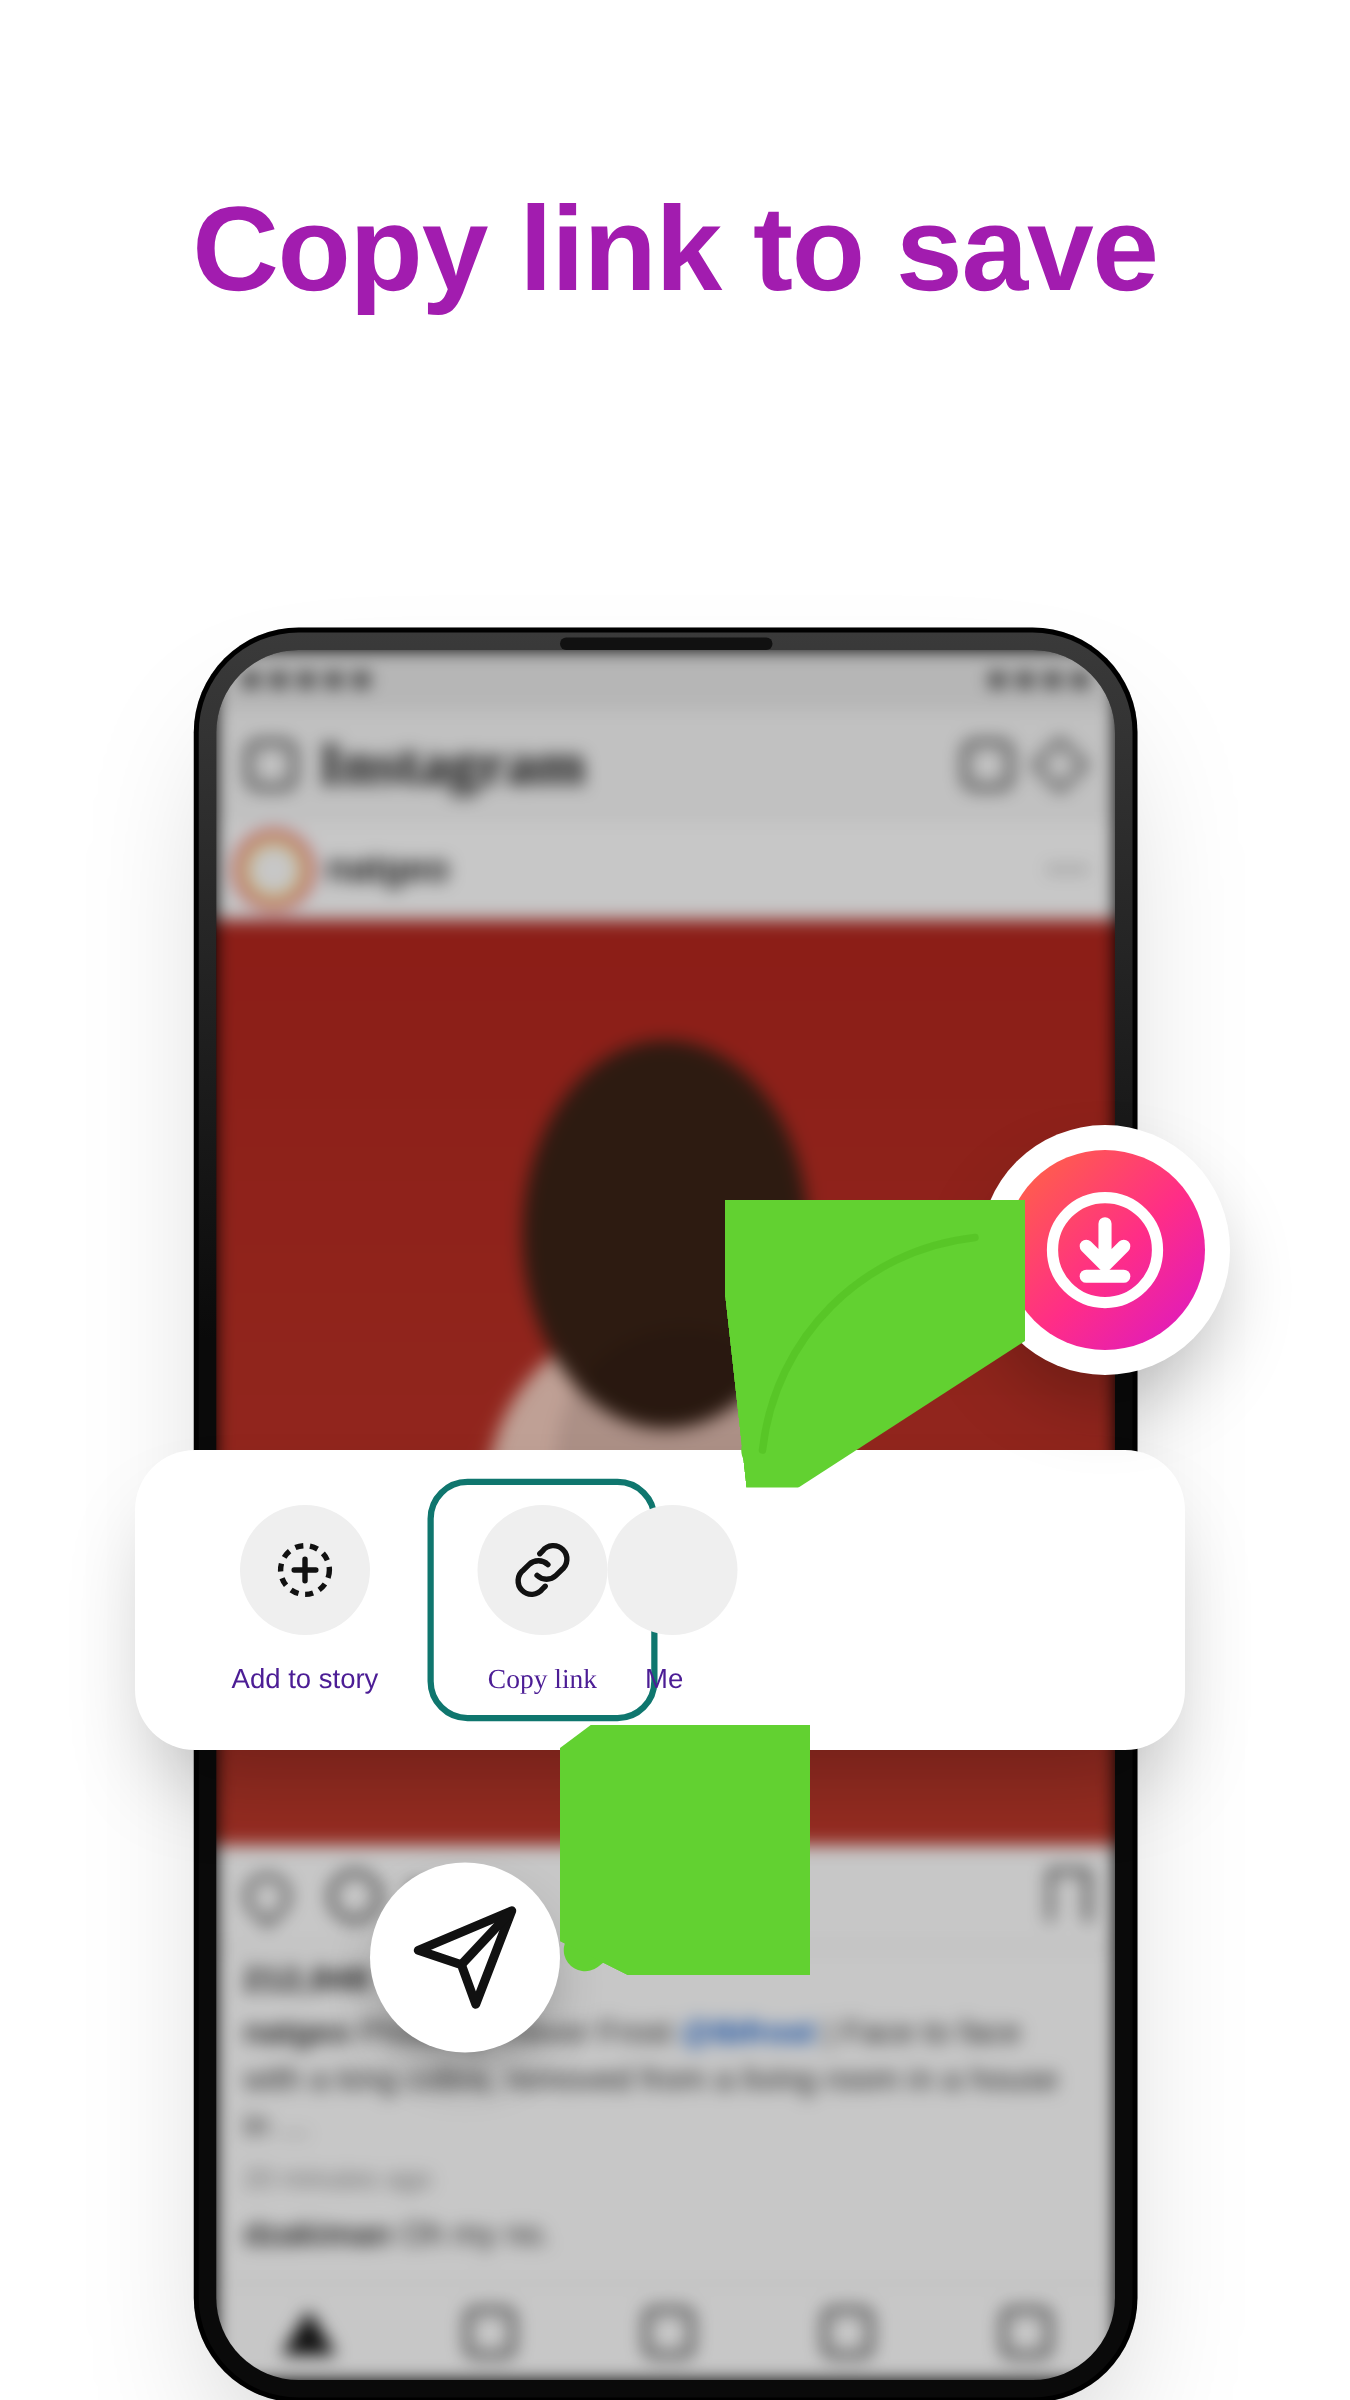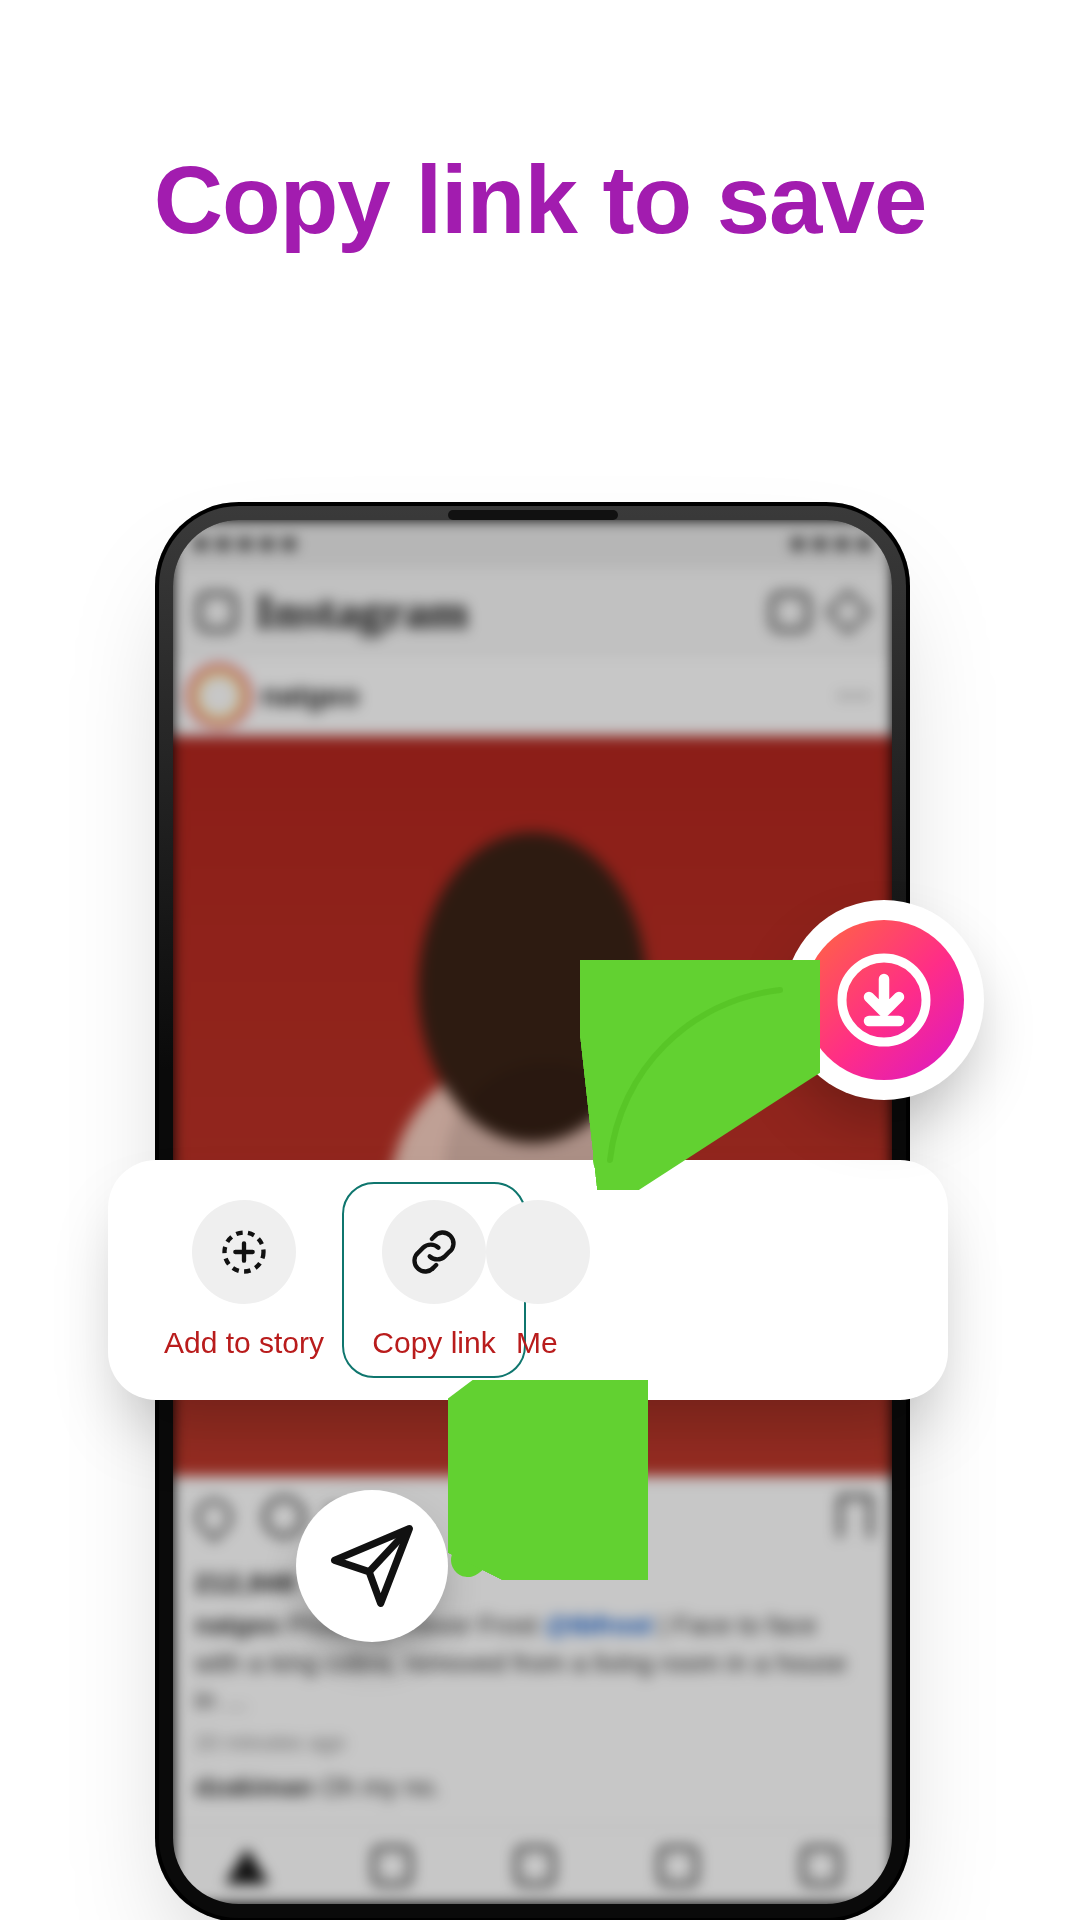--- a/index.html
+++ b/index.html
@@ -116,25 +116,25 @@
   .opt {
     flex: 0 0 196px;
     display: flex; flex-direction: column; align-items: center; justify-content: center;
     gap: 22px;
   }
   .opt .bubble {
     width: 104px; height: 104px; border-radius: 50%;
     background: #efefef;
     display: flex; align-items: center; justify-content: center;
   }
-  .opt .lbl { font-size: 30px; color: #b91c1c; text-align: center; white-space: nowrap; }
+  .opt .lbl { font-size: 22px; color: #4c1d95; text-align: center; white-space: nowrap; }
 
   .opt.highlight {
-    border: 2px solid #0f766e; border-radius: 32px;
-    padding: 16px 10px; flex: 0 0 184px;
+    border: 5px solid #0f766e; border-radius: 32px;
+    padding: 16px 10px; flex: 0 0 184px; font-family: Liberation Serif, serif;
   }
 
   .opt.peek { flex: 0 0 60px; align-items: flex-start; }
   .opt.peek .bubble { margin-left: -40px; }
   .opt.peek .lbl { margin-left: -10px; }
 
   
   .dl-badge {
     position: absolute;
     left: 784px; top: 900px; width: 200px; height: 200px;

